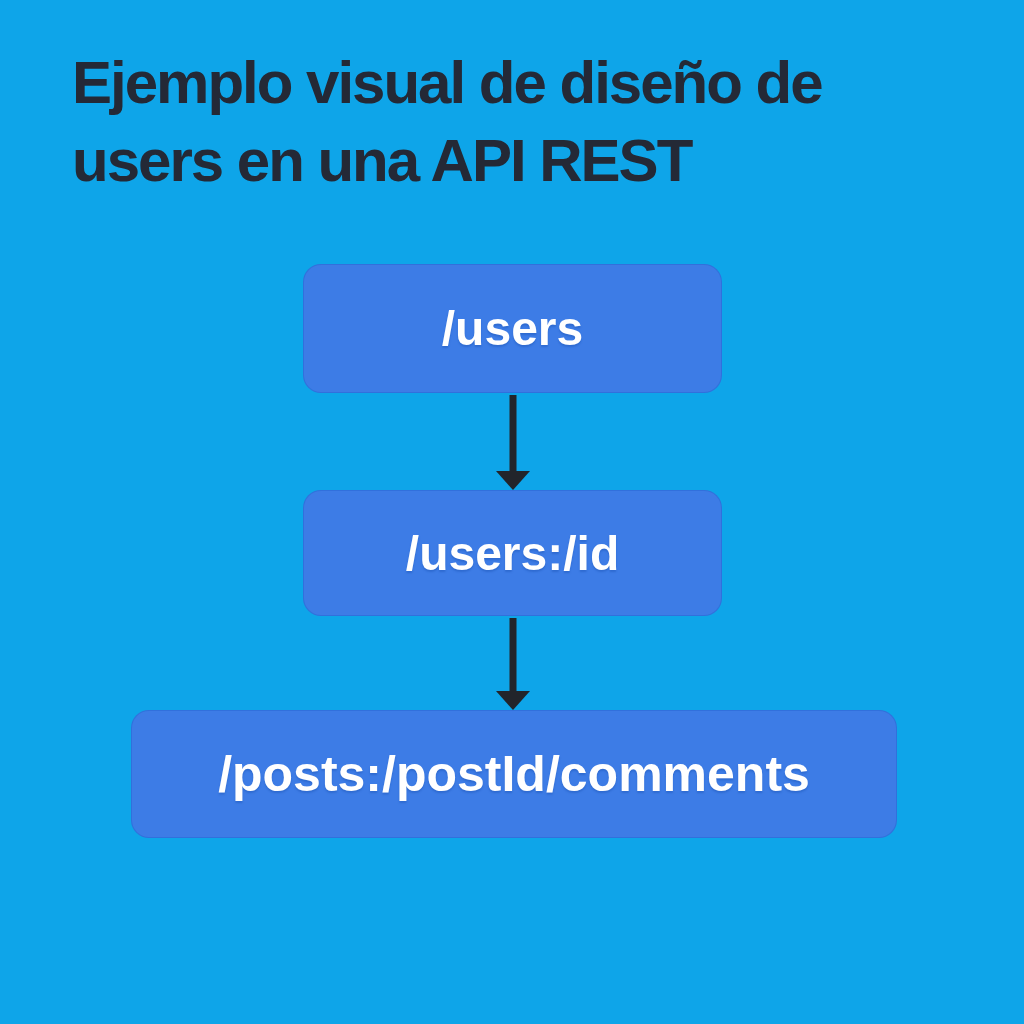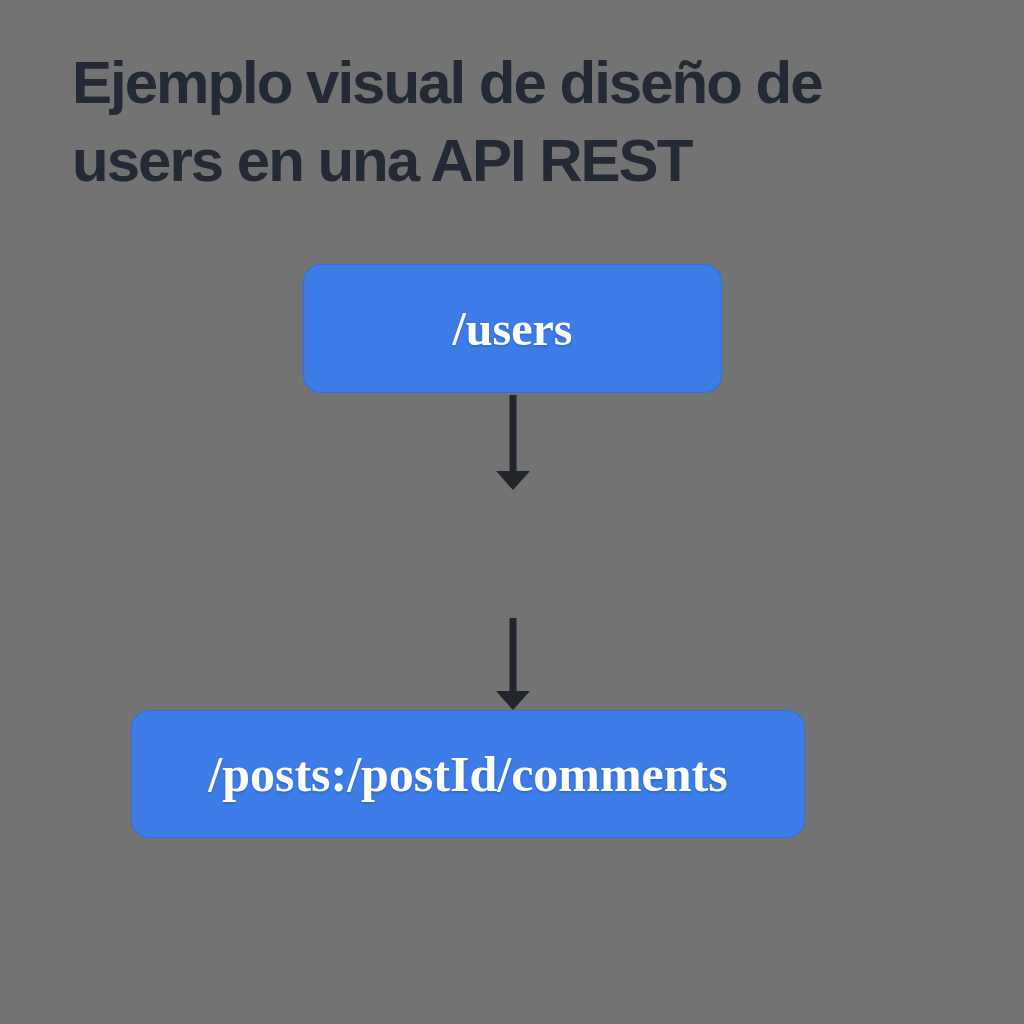--- a/index.html
+++ b/index.html
@@ -5,21 +5,21 @@
   html, body {
     margin: 0;
     padding: 0;
     background: #f7f8f9;
     font-family: "Liberation Sans", sans-serif;
   }
   .canvas {
     position: relative;
     width: 1024px;
     height: 1024px;
-    background: #737373;
+    background: #0ea5e9;
     overflow: hidden;
   }
   .title {
     position: absolute;
     left: 72px;
     top: 44px;
     width: 880px;
     margin: 0;
     font-size: 60px;
     font-weight: 700;
@@ -36,25 +36,24 @@
     box-sizing: border-box;
     display: flex;
     align-items: center;
     justify-content: center;
   }
   .node .node-label {
     color: #ffffff;
     font-weight: 700;
     text-shadow: 0 2px 2px rgba(21, 74, 170, 0.35);
     white-space: nowrap;
-    font-family: Liberation Serif, serif;
   }
   .node-1 { left: 303px; top: 264px; width: 419px; height: 129px; }
   .node-2 { left: 303px; top: 490px; width: 419px; height: 126px; }
-  .node-3 { left: 131px; top: 710px; width: 674px; height: 128px; }
+  .node-3 { left: 131px; top: 710px; width: 766px; height: 128px; }
   .node-1 .node-label, .node-2 .node-label { font-size: 48px; }
   .node-3 .node-label { font-size: 50px; }
   .arrow { position: absolute; width: 34px; }
   .arrow .shaft {
     position: absolute;
     left: 50%;
     transform: translateX(-50%);
     top: 0;
     width: 7px;
     background: #22252b;
@@ -88,20 +87,23 @@
 
   <div class="node node-1">
     <span class="node-label">/users</span>
   </div>
 
   <div class="arrow arrow-1">
     <div class="shaft"></div>
     <div class="head"></div>
   </div>
 
+  <div class="node node-2">
+    <span class="node-label">/users:/id</span>
+  </div>
 
   <div class="arrow arrow-2">
     <div class="shaft"></div>
     <div class="head"></div>
   </div>
 
   <div class="node node-3">
     <span class="node-label">/posts:/postId/comments</span>
   </div>
 

